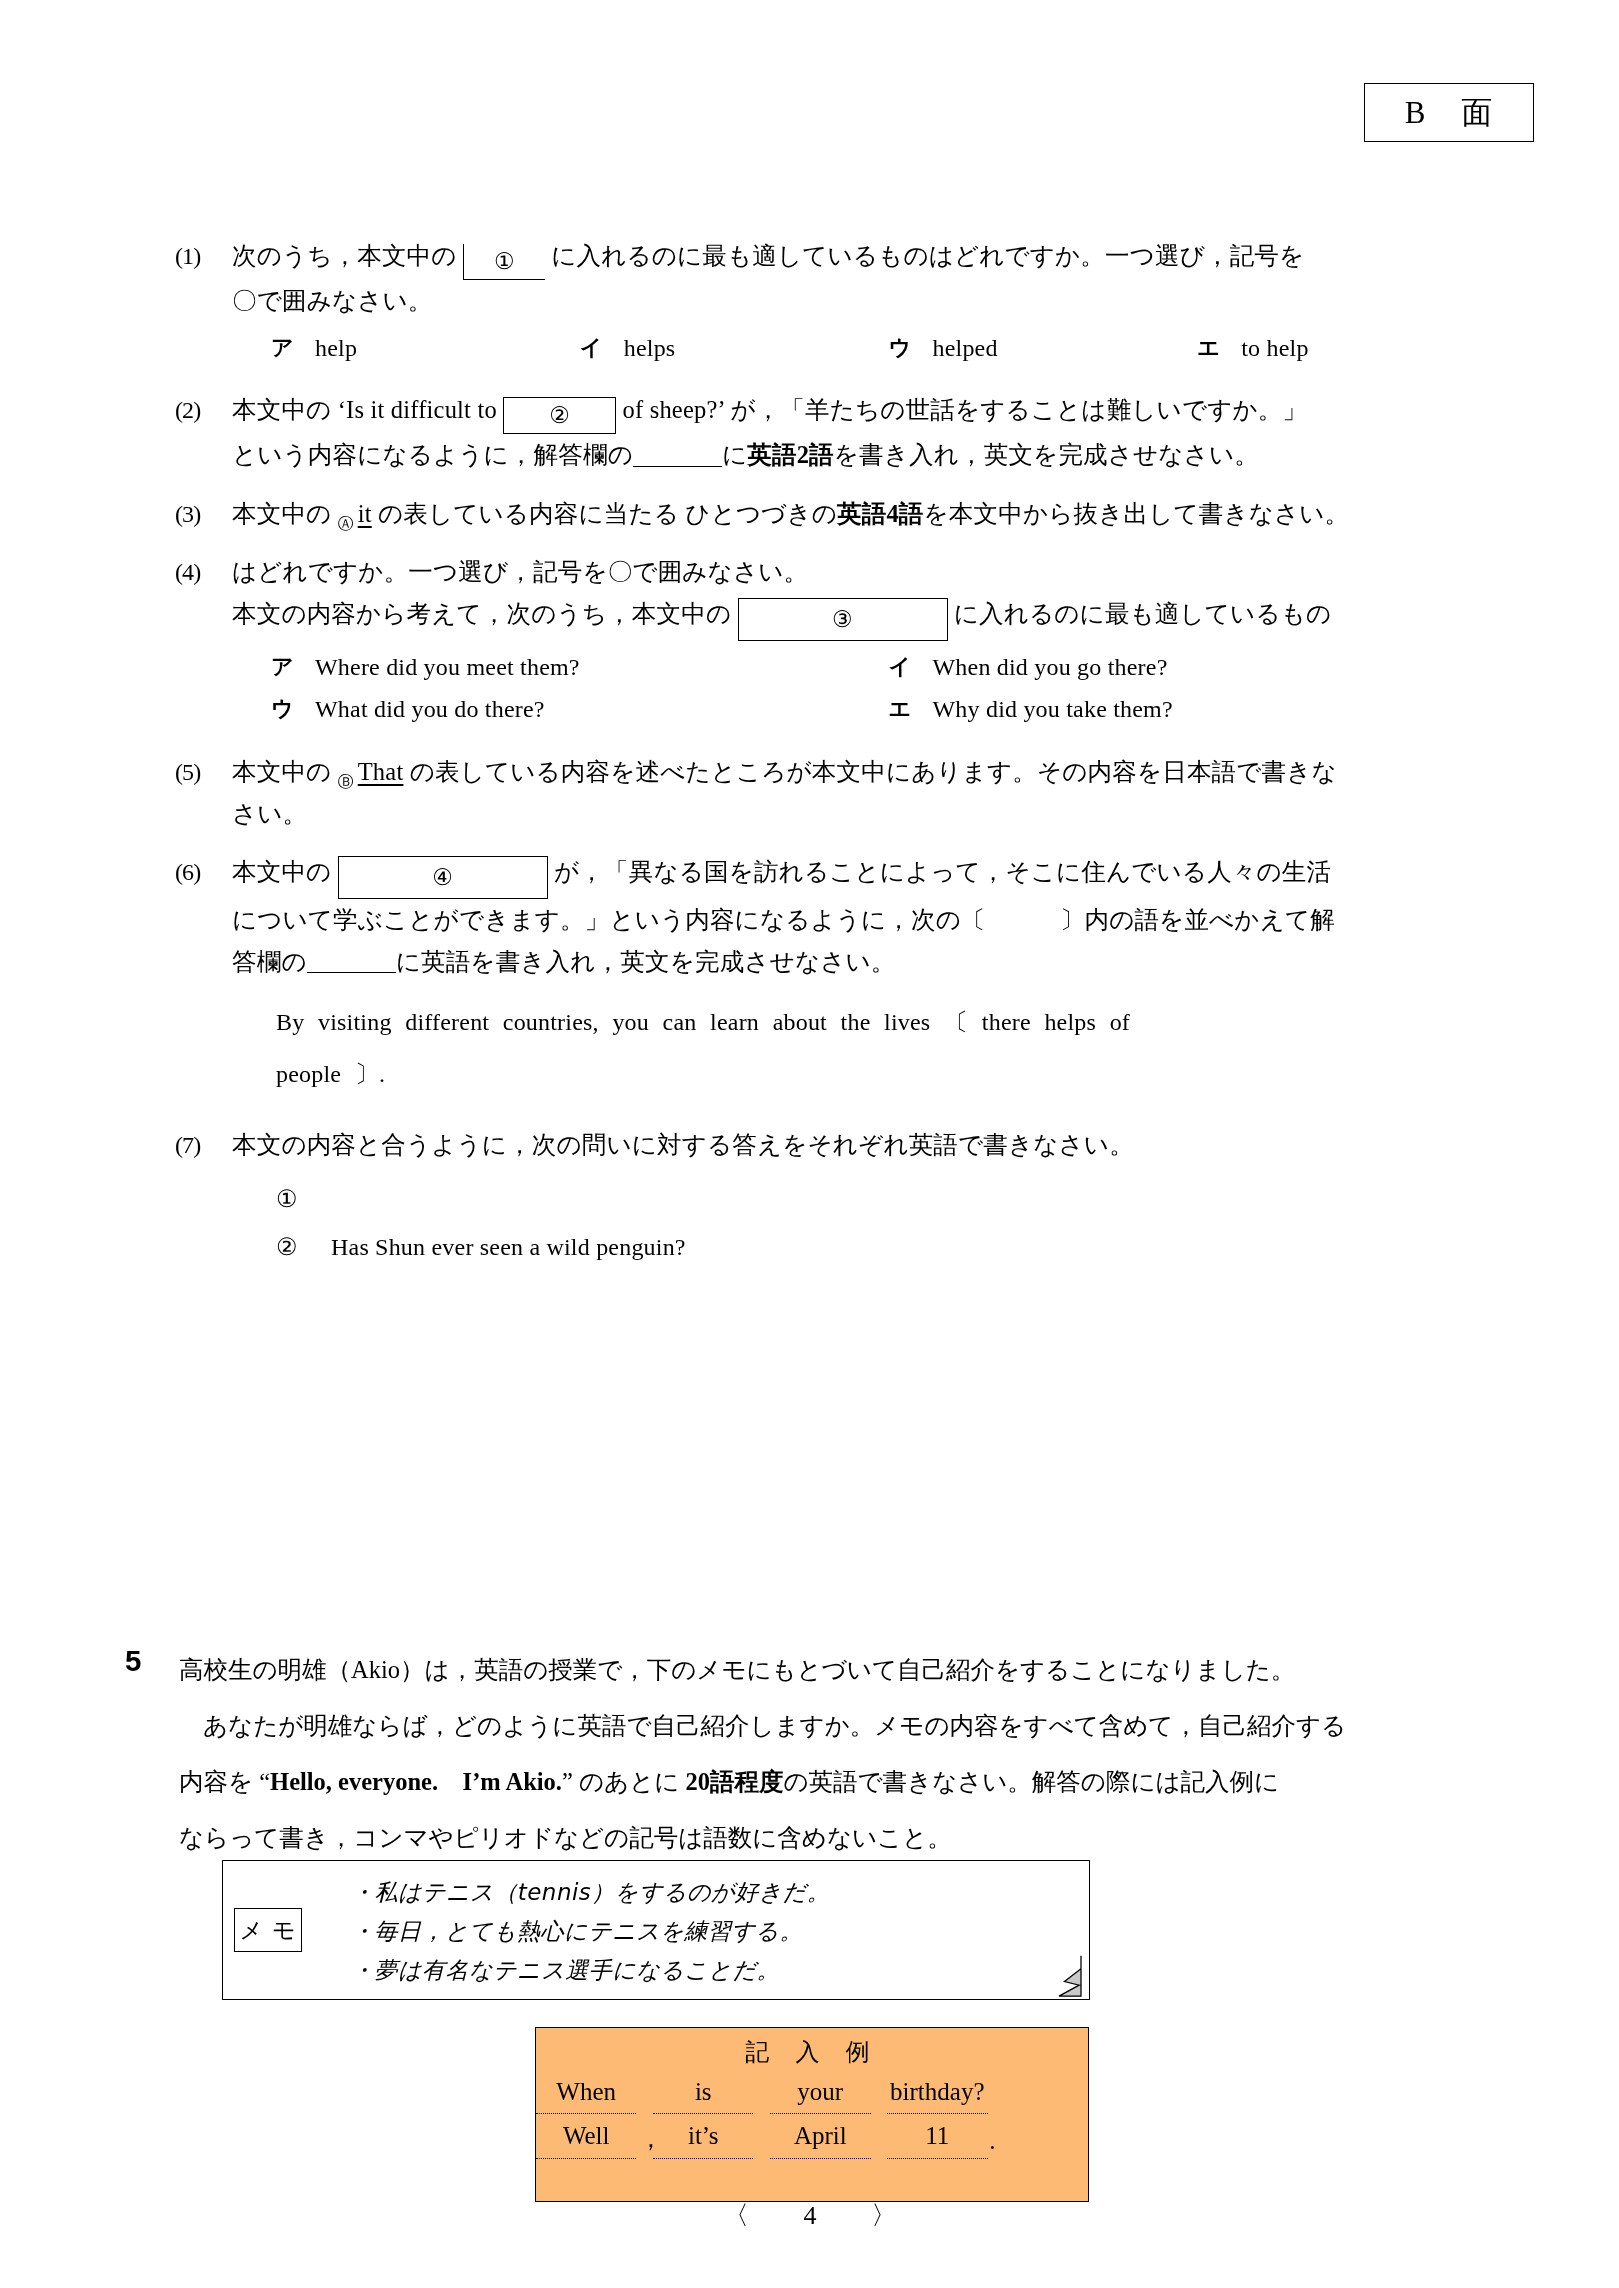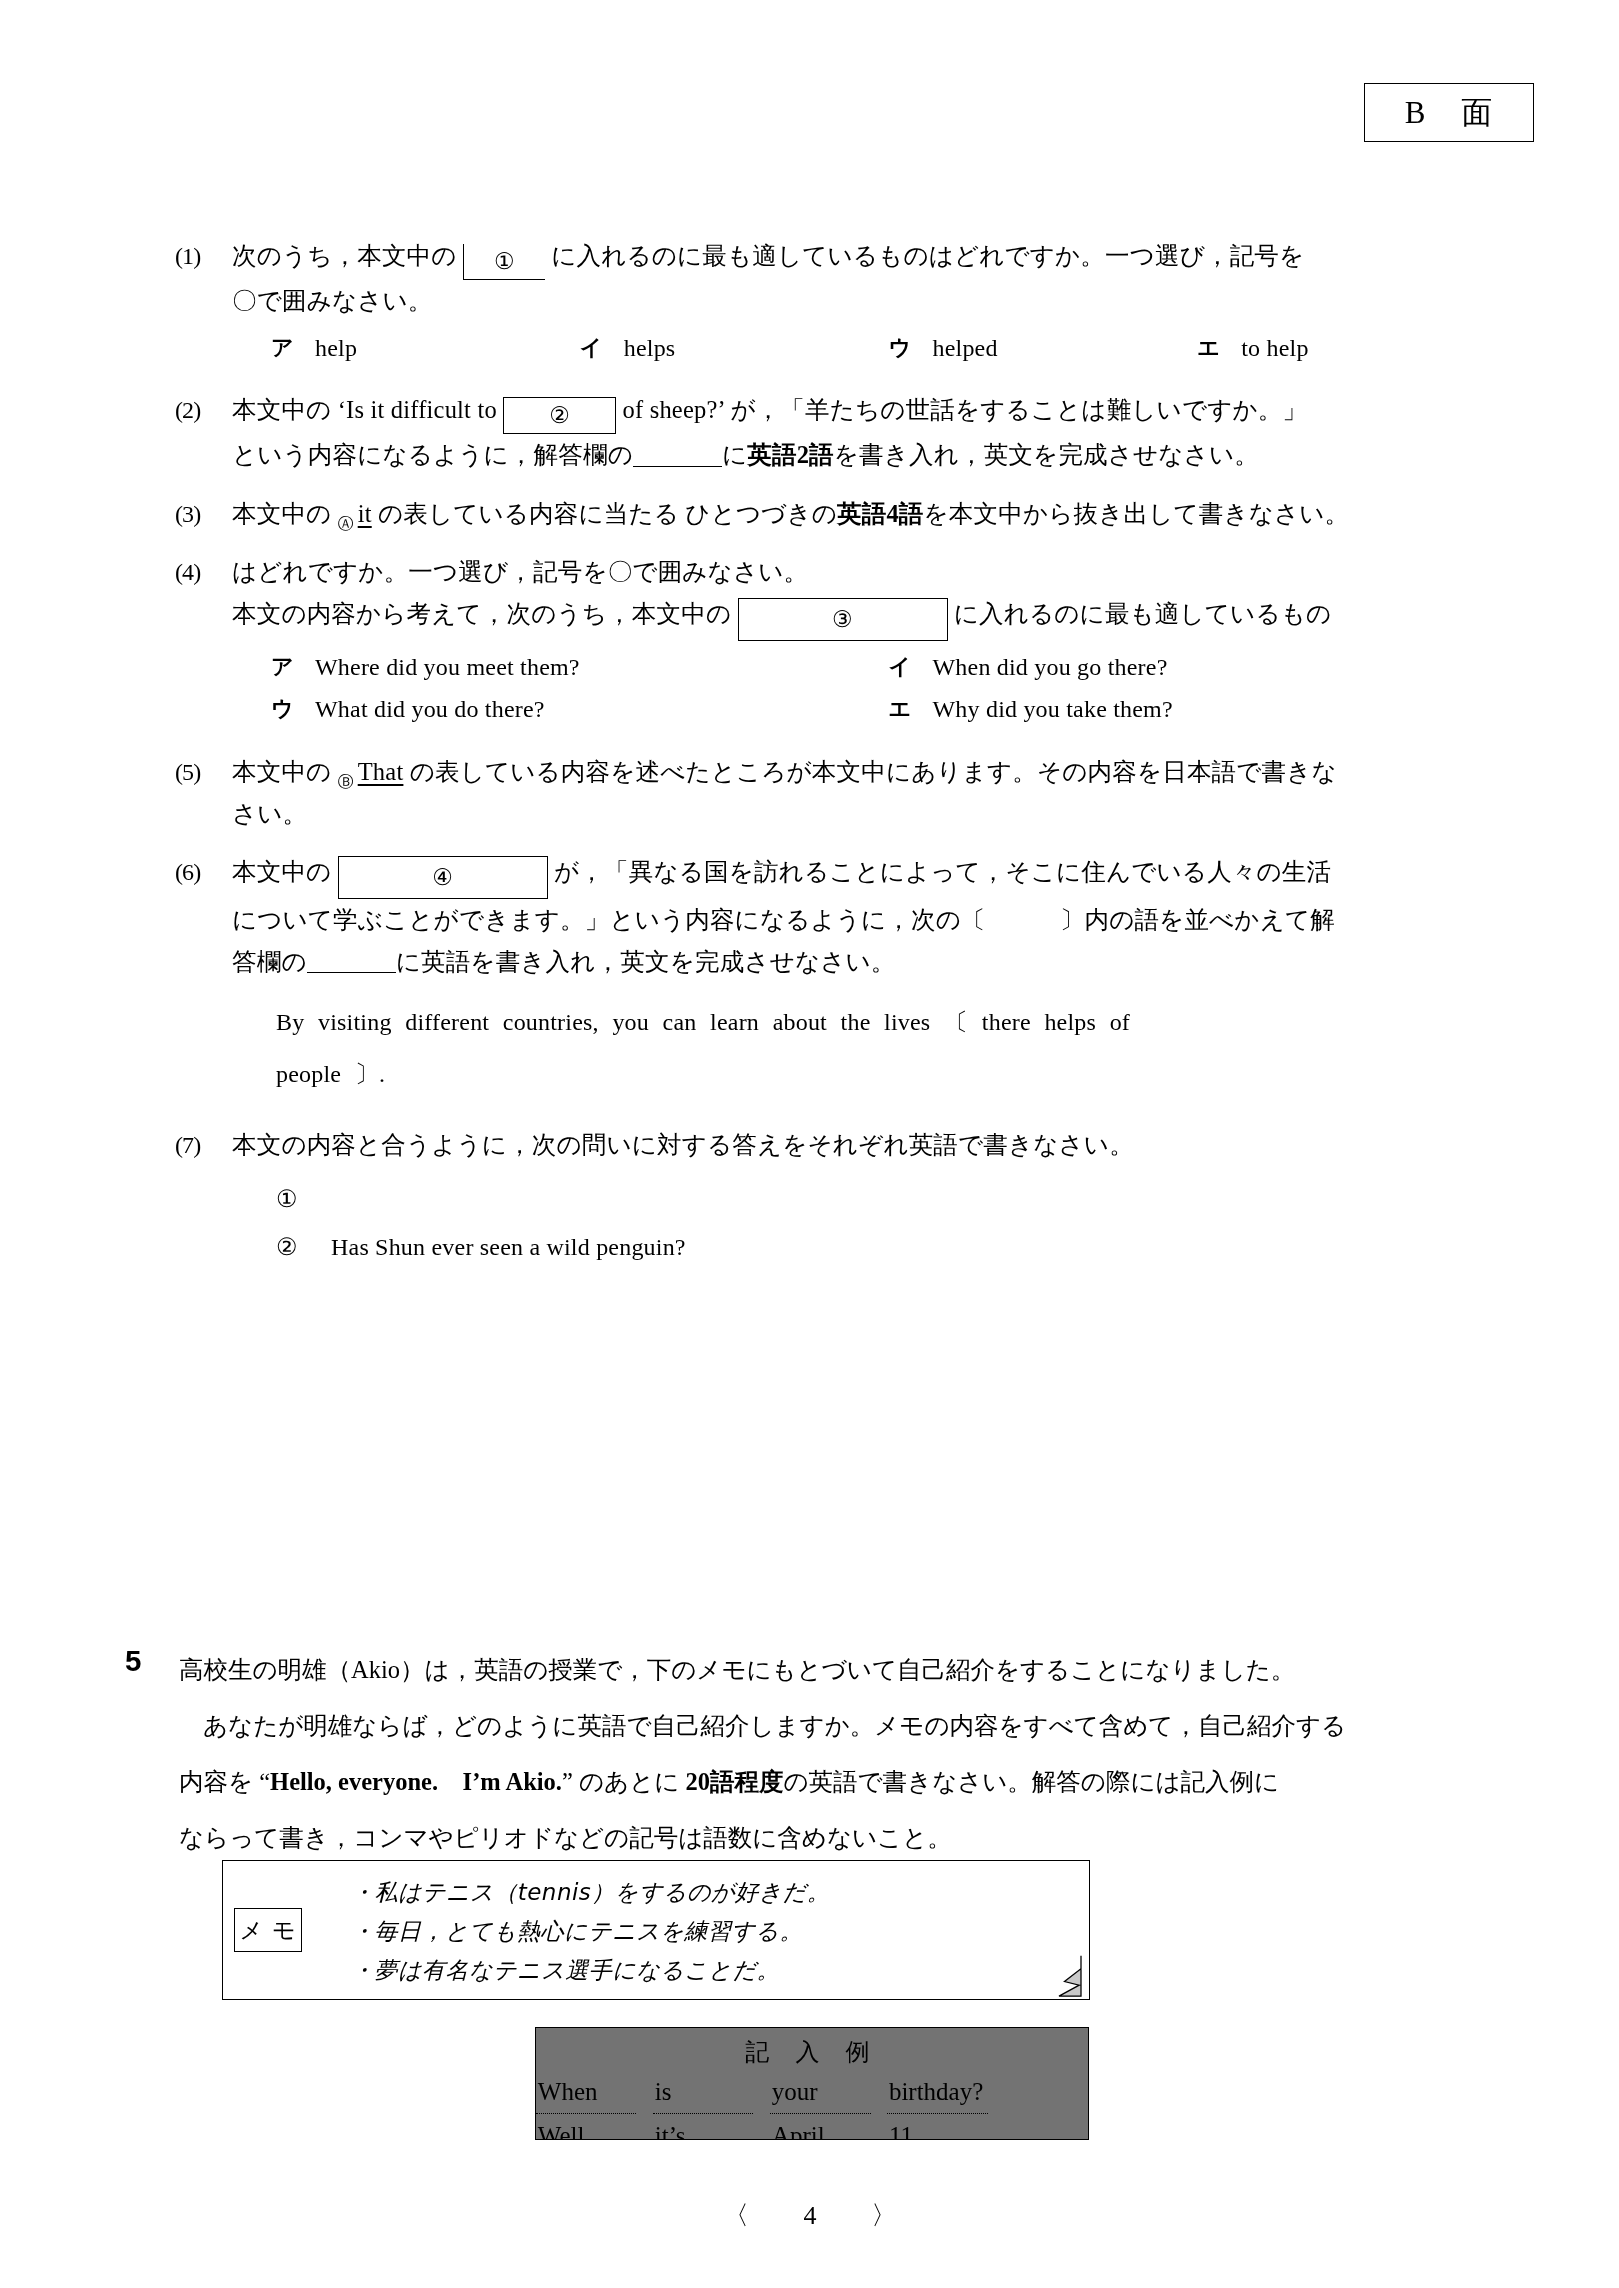--- a/index.html
+++ b/index.html
@@ -217,42 +217,43 @@
     width: 37px;
     height: 44px;
   }
 
   
   .example-wrap {
     position: absolute;
     top: 2027px;
     left: 535px;
     width: 554px;
-    height: 113px;
+    height: 175px;
     border: 1.8px solid #000;
     box-sizing: border-box;
     overflow: hidden;
-    background: #737373;
+    background: #fdba74;
   }
   .example-title {
     text-align: center;
     font-family: "DejaVu Sans", sans-serif;
     font-size: 24px;
     letter-spacing: 9.2px;
     padding-top: 5.5px;
     line-height: 37px;
   }
   .example-table {
     width: 100%;
     border-collapse: collapse;
     table-layout: fixed;
     font-size: 25px;
   }
   .example-table td {
     border-bottom: 1.8px dotted #000;
+    text-align: center;
     height: 42px;
     padding: 0 1.8px;
     position: relative;
   }
   .example-table td.punct {
     border-bottom: none;
     width: 31px;
     text-align: left;
     vertical-align: bottom;
     padding-bottom: 3.7px;

